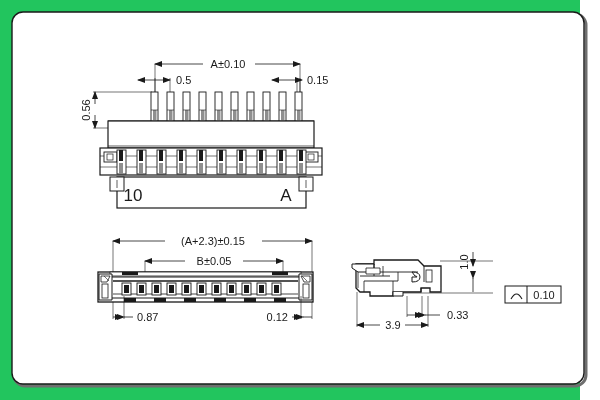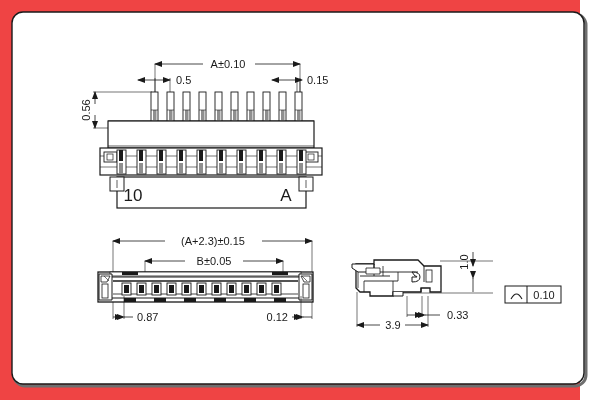--- a/index.html
+++ b/index.html
@@ -1,18 +1,18 @@
 <!DOCTYPE html>
 <html><head>
 <meta charset="utf-8">
 <style>
   html,body{margin:0;padding:0;background:#ffffff;}
   body{width:600px;height:400px;overflow:hidden;
        font-family:"Liberation Sans", sans-serif;}
-  #stage{position:relative;width:580px;height:400px;background:#ef4444;text-align:center;}
+  #stage{position:relative;width:580px;height:400px;background:#22c55e;text-align:center;}
   svg{display:block;}
   .dimtxt{font-family:"Liberation Sans", sans-serif;font-size:11px;fill:#1a1a1a;}
   .bigtxt{font-family:"Liberation Sans", sans-serif;font-size:17px;fill:#1a1a1a;}
   .fcbtxt{font-family:"Liberation Sans", sans-serif;font-size:11px;fill:#1a1a1a;}
 </style>
 </head>
 <body>
 
 <div id="stage">
 

